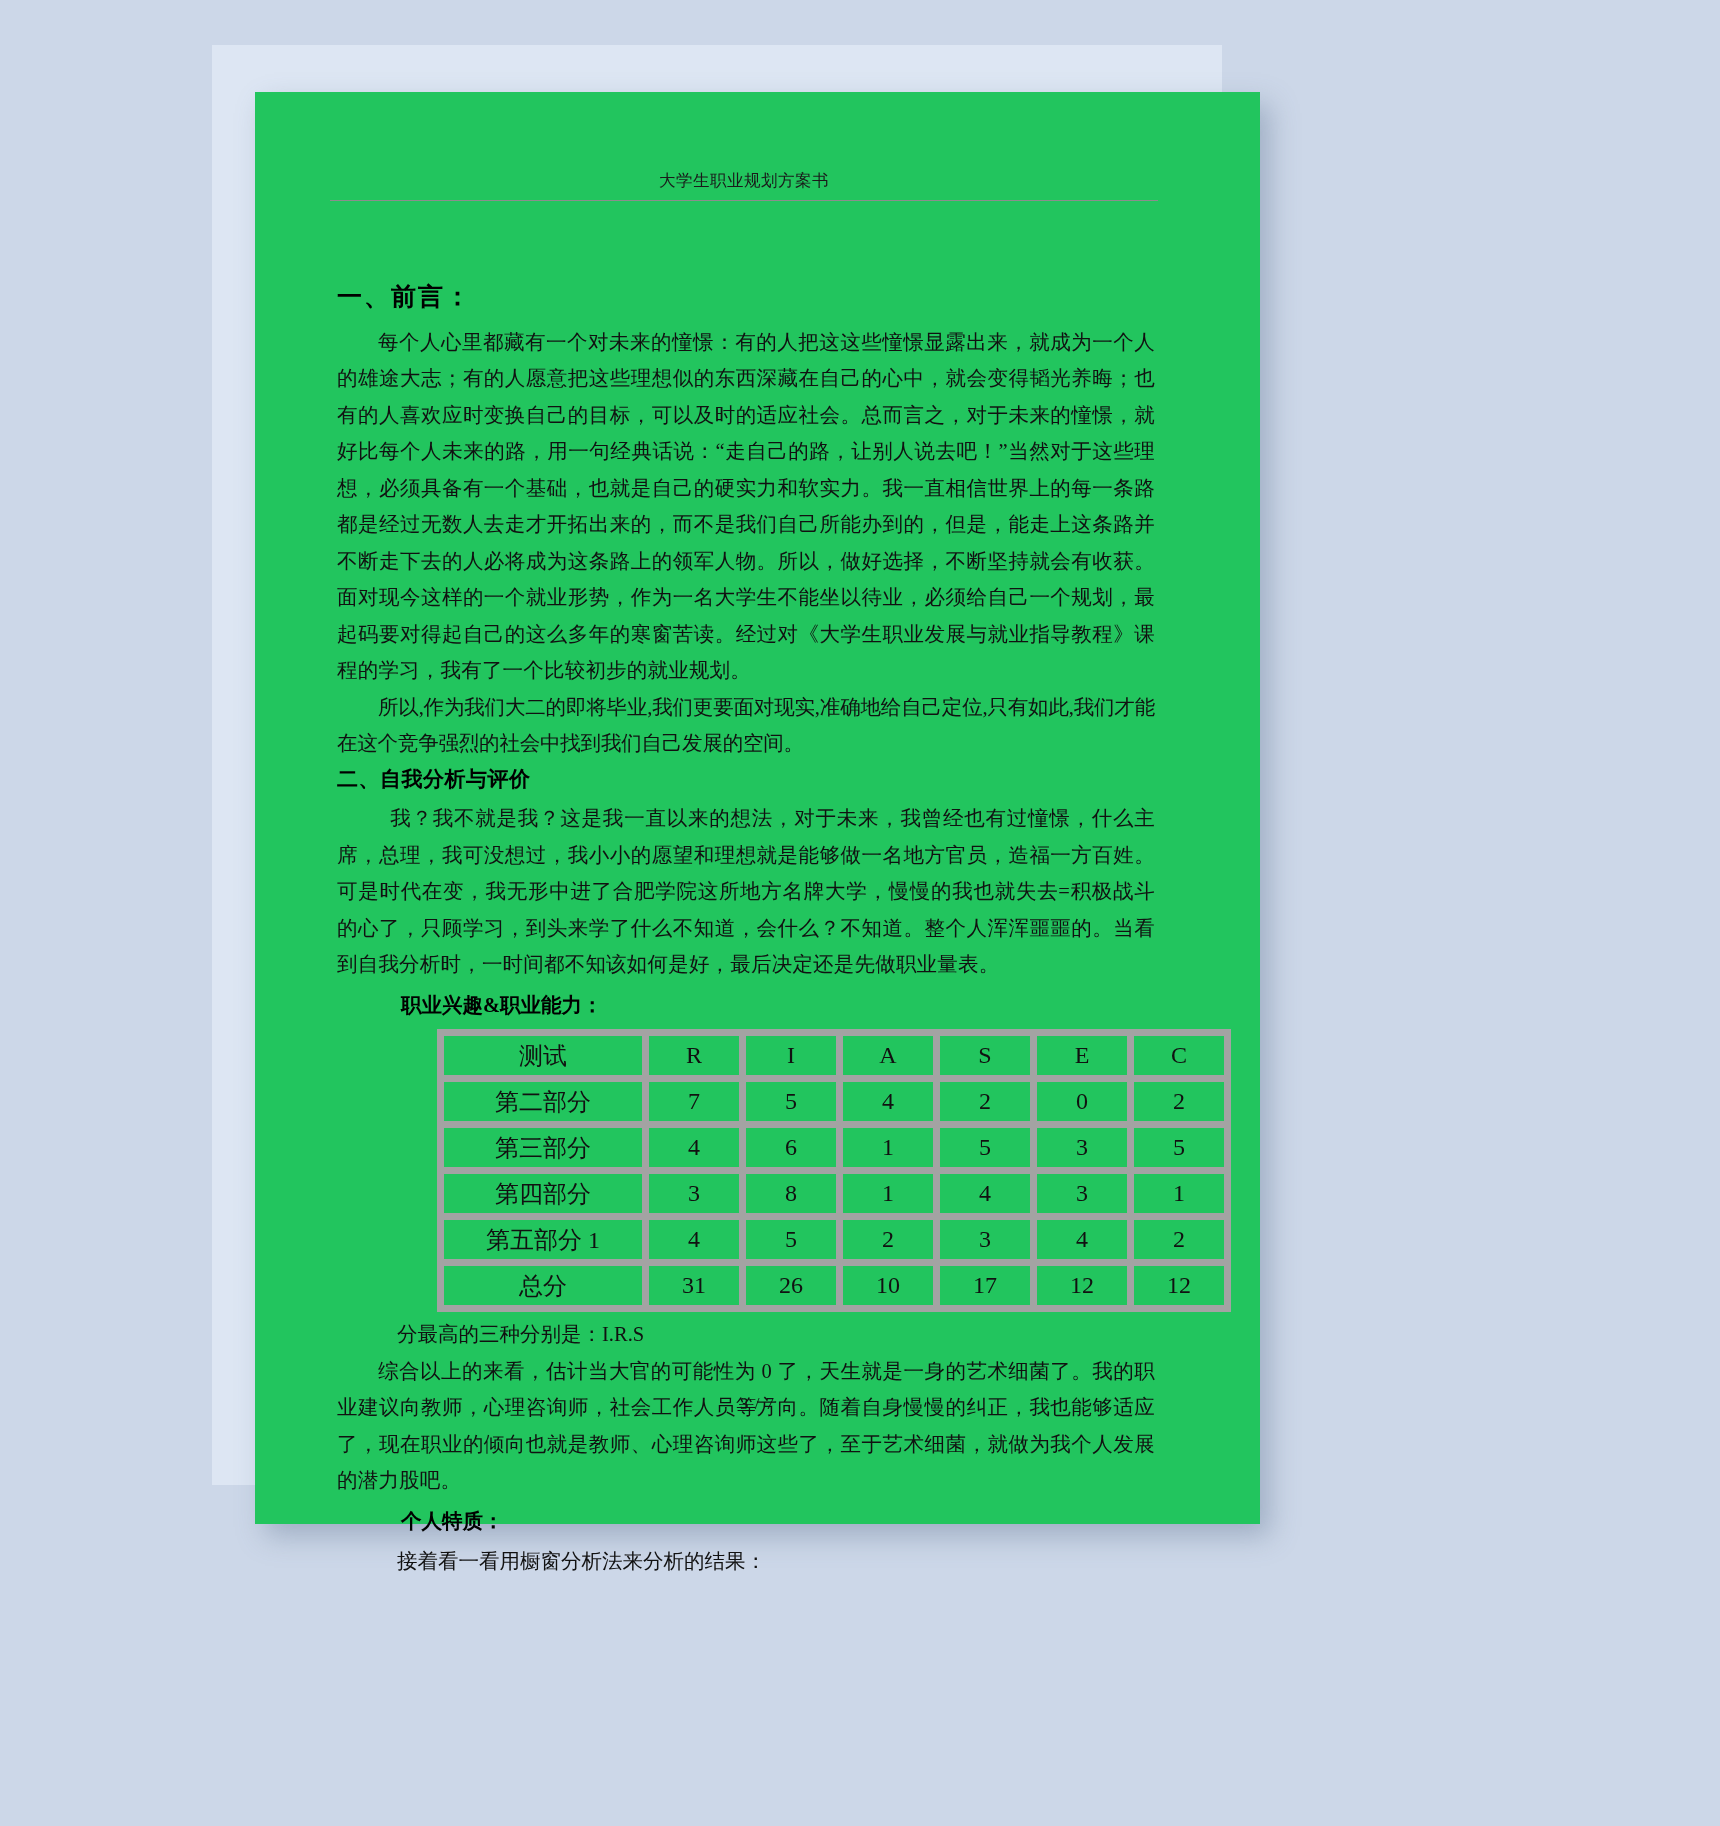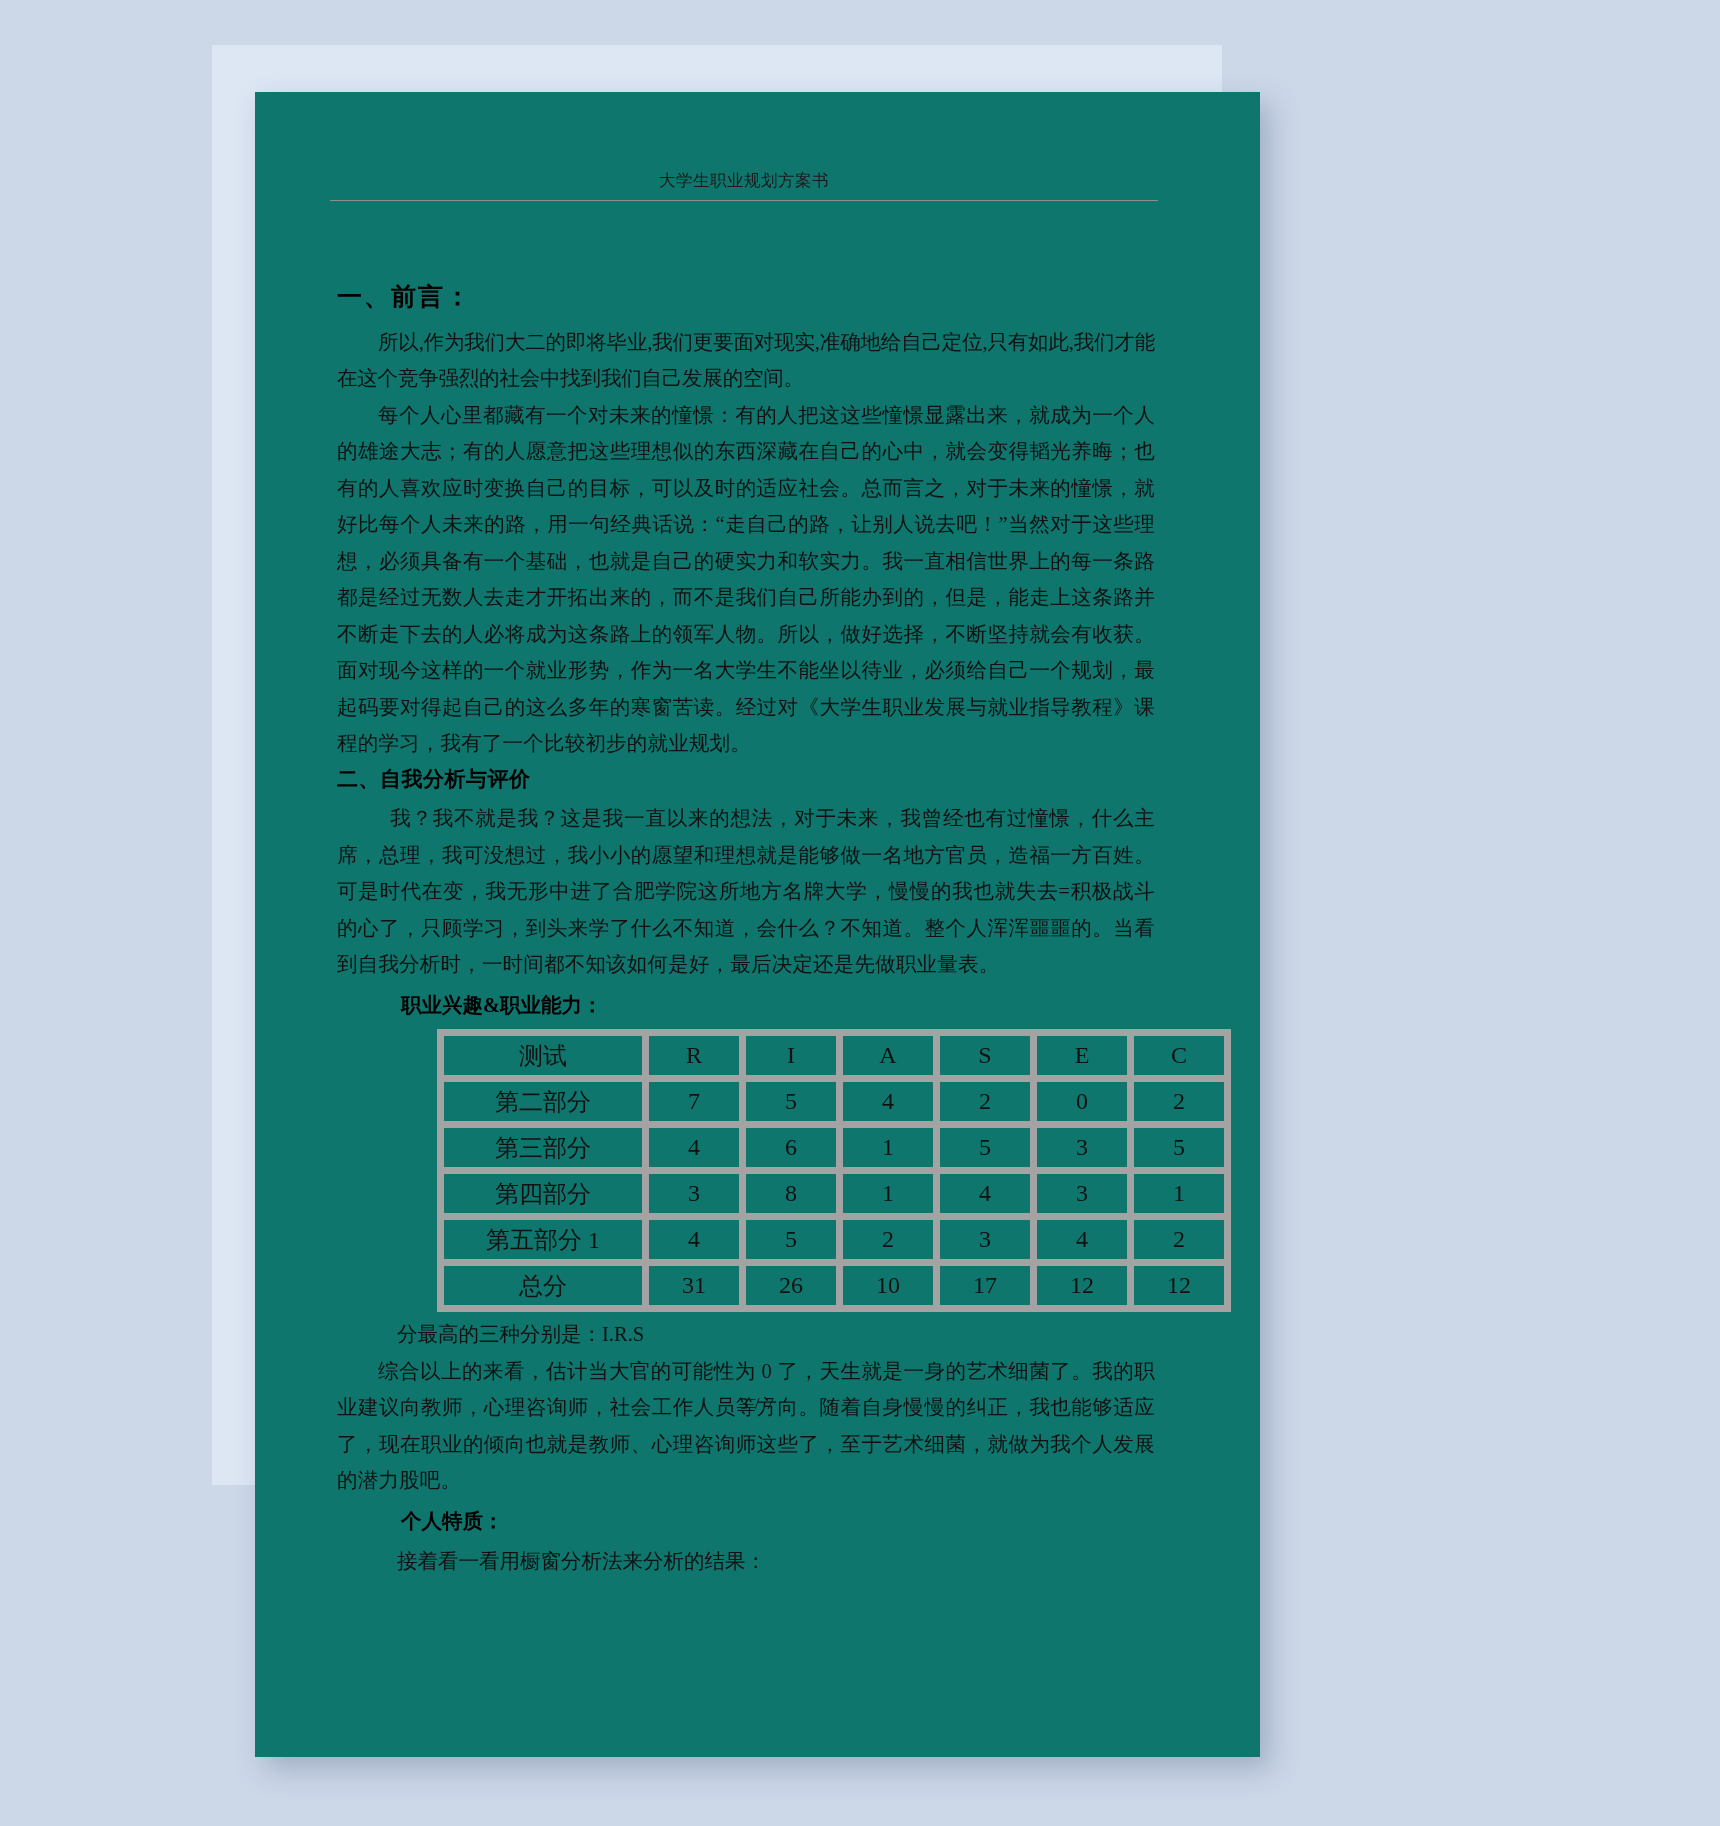--- a/index.html
+++ b/index.html
@@ -24,22 +24,22 @@
     height: 1440px;
     background: #dde6f3;
   }
 
   
   #page {
     position: absolute;
     left: 255px;
     top: 92px;
     width: 1005px;
-    height: 1665px;
-    background: #0f766e;
+    height: 1432px;
+    background: #22c55e;
     box-shadow: 10px 12px 26px rgba(90, 110, 140, 0.38);
   }
 
   #page-inner {
     position: absolute;
     left: 0;
     top: 0;
     width: 100%;
     height: 100%;
   }
@@ -169,23 +169,23 @@
 <div id="page">
   <div id="page-inner">
 
     <div class="doc-header">大学生职业规划方案书</div>
     <div class="header-rule"></div>
 
     <div class="body-col">
 
       <h1 class="sec-head">一、前言：</h1>
 
+      <p class="para">每个人心里都藏有一个对未来的憧憬：有的人把这这些憧憬显露出来，就成为一个人的雄途大志；有的人愿意把这些理想似的东西深藏在自己的心中，就会变得韬光养晦；也有的人喜欢应时变换自己的目标，可以及时的适应社会。总而言之，对于未来的憧憬，就好比每个人未来的路，用一句经典话说：“走自己的路，让别人说去吧！”当然对于这些理想，必须具备有一个基础，也就是自己的硬实力和软实力。我一直相信世界上的每一条路都是经过无数人去走才开拓出来的，而不是我们自己所能办到的，但是，能走上这条路并不断走下去的人必将成为这条路上的领军人物。所以，做好选择，不断坚持就会有收获。面对现今这样的一个就业形势，作为一名大学生不能坐以待业，必须给自己一个规划，最起码要对得起自己的这么多年的寒窗苦读。经过对《大学生职业发展与就业指导教程》课程的学习，我有了一个比较初步的就业规划。</p>
+
       <p class="para tight">所以,作为我们大二的即将毕业,我们更要面对现实,准确地给自己定位,只有如此,我们才能在这个竞争强烈的社会中找到我们自己发展的空间。</p>
-
-      <p class="para">每个人心里都藏有一个对未来的憧憬：有的人把这这些憧憬显露出来，就成为一个人的雄途大志；有的人愿意把这些理想似的东西深藏在自己的心中，就会变得韬光养晦；也有的人喜欢应时变换自己的目标，可以及时的适应社会。总而言之，对于未来的憧憬，就好比每个人未来的路，用一句经典话说：“走自己的路，让别人说去吧！”当然对于这些理想，必须具备有一个基础，也就是自己的硬实力和软实力。我一直相信世界上的每一条路都是经过无数人去走才开拓出来的，而不是我们自己所能办到的，但是，能走上这条路并不断走下去的人必将成为这条路上的领军人物。所以，做好选择，不断坚持就会有收获。面对现今这样的一个就业形势，作为一名大学生不能坐以待业，必须给自己一个规划，最起码要对得起自己的这么多年的寒窗苦读。经过对《大学生职业发展与就业指导教程》课程的学习，我有了一个比较初步的就业规划。</p>
 
       <h2 class="sec-head2">二、自我分析与评价</h2>
 
       <p class="para indent3">我？我不就是我？这是我一直以来的想法，对于未来，我曾经也有过憧憬，什么主席，总理，我可没想过，我小小的愿望和理想就是能够做一名地方官员，造福一方百姓。可是时代在变，我无形中进了合肥学院这所地方名牌大学，慢慢的我也就失去=积极战斗的心了，只顾学习，到头来学了什么不知道，会什么？不知道。整个人浑浑噩噩的。当看到自我分析时，一时间都不知该如何是好，最后决定还是先做职业量表。</p>
 
       <div class="sub-head">职业兴趣&amp;职业能力：</div>
 
       <div class="table-wrap">
         <table class="riasec">
           <tbody>

